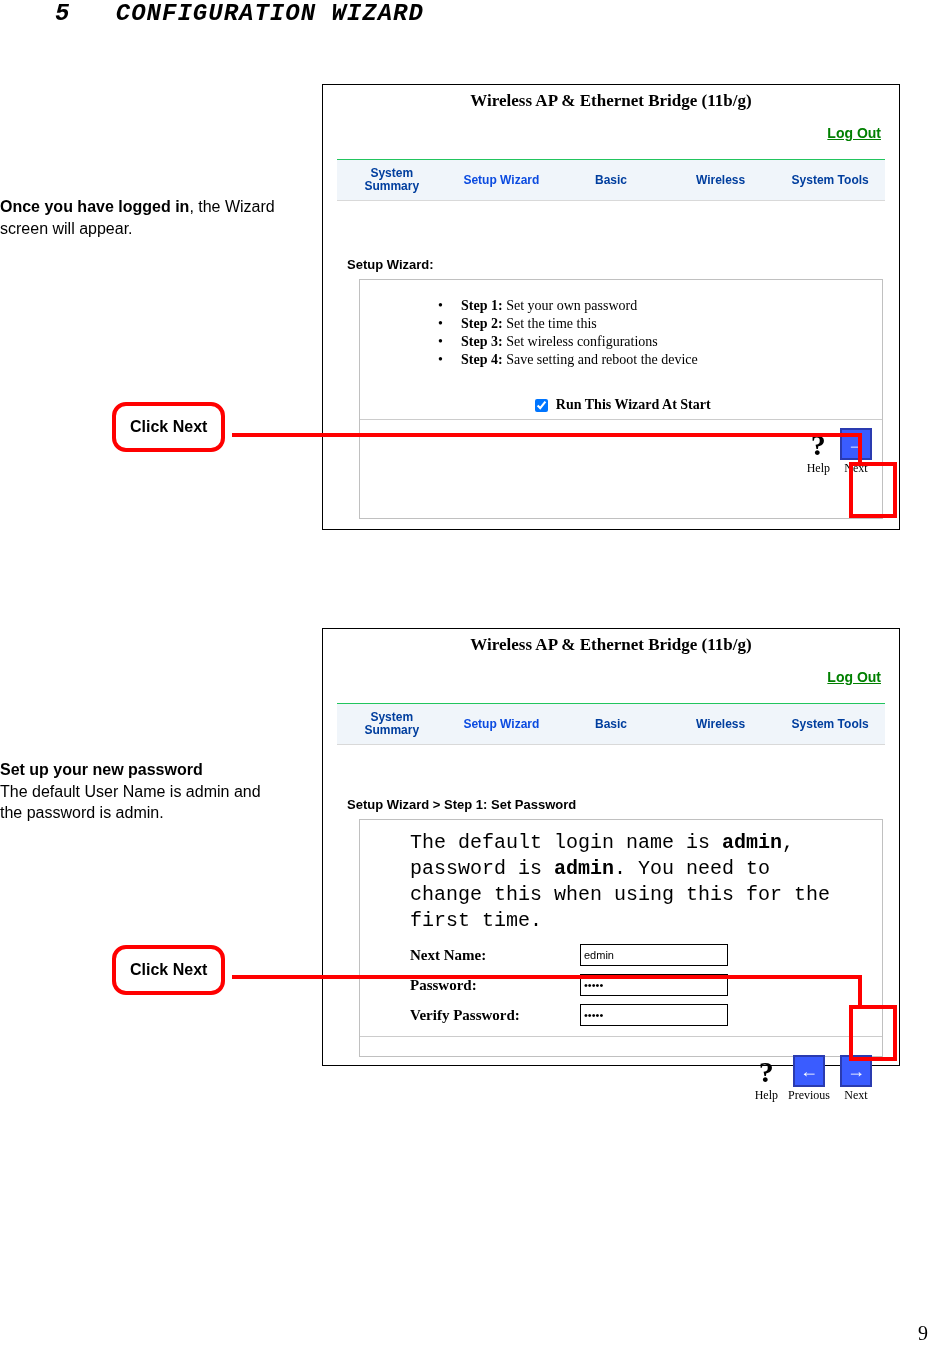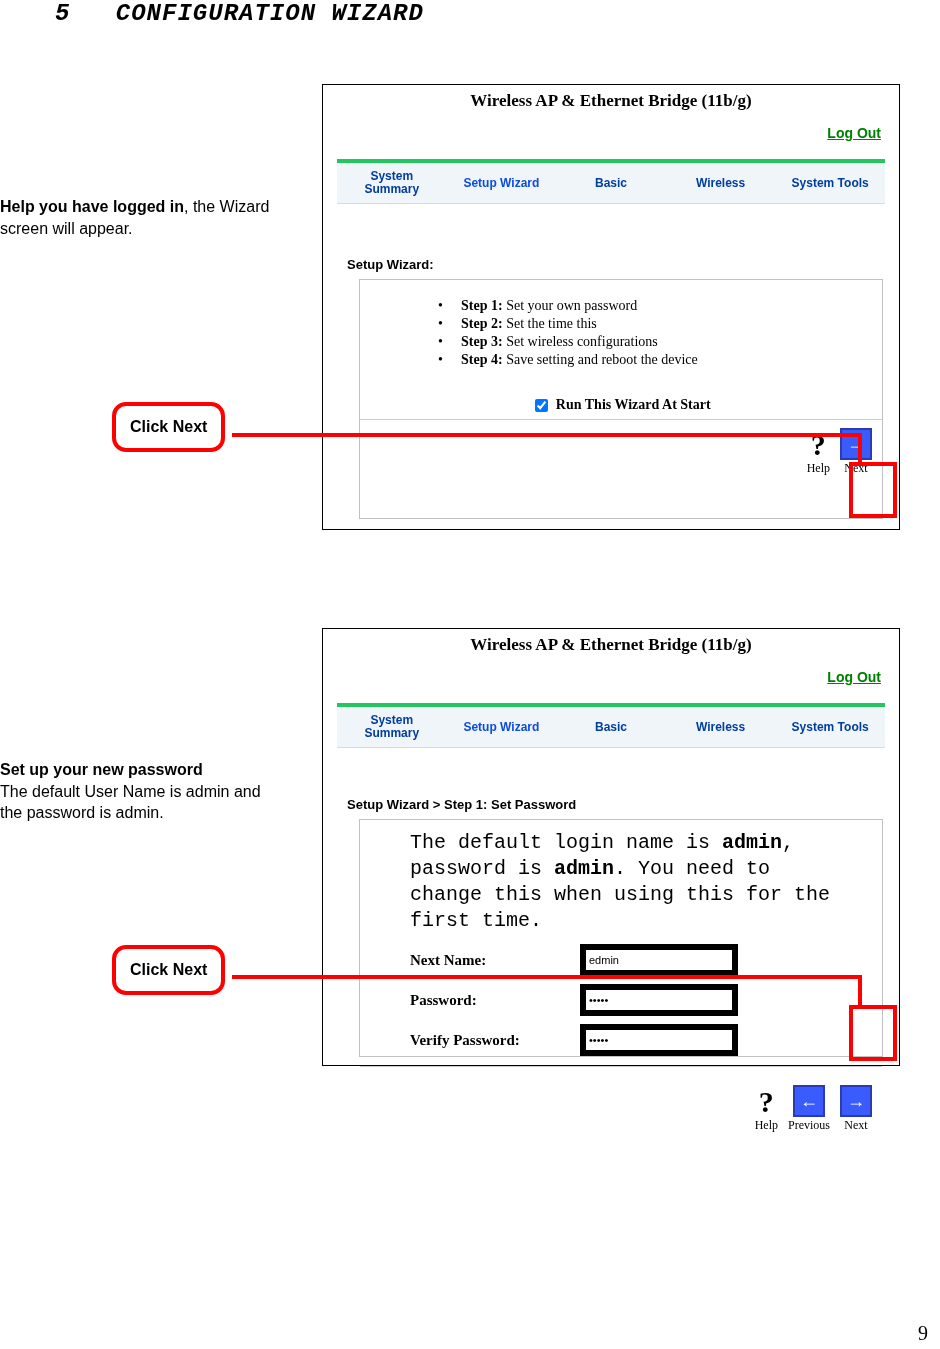--- a/index.html
+++ b/index.html
@@ -78,21 +78,21 @@
   }
   .tabs {
     position: absolute;
     left: 14px;
     right: 14px;
     display: flex;
     height: 40px;
     align-items: center;
     justify-content: space-around;
     background: #f0f5fa;
-    border-top: 4px solid #22c55e;
+    border-top: 1px solid #22c55e;
     border-bottom: 1px solid #d9d9d9;
   }
   .tabs .tab {
     color: #003e9e;
     font-weight: bold;
     font-size: 12px;
     text-align: center;
     flex: 1;
     cursor: pointer;
   }
@@ -182,40 +182,40 @@
     padding: 4px 0 4px 50px;
     font-family: "Times New Roman", serif;
     font-size: 15px;
   }
   .form-row .lbl { width: 170px; font-weight: bold; }
   .form-row input {
     width: 140px;
     height: 18px;
     font-size: 11px;
     padding: 1px 3px;
-    border: 6px solid #000000;
+    border: 1px solid #000000;
   }
   .page-number {
     position: absolute;
     right: 12px;
     bottom: 4px;
     font-family: "Times New Roman", serif;
     font-size: 20px;
   }
 </style>
 </head>
 <body>
 
 <div class="page-title">
   <span class="num">5</span>
   <span>CONFIGURATION WIZARD</span>
 </div>
 
 <div class="caption" style="top:196px; left:0px;">
-  <span class="bold">Help you have logged in</span><span>, the Wizard screen will appear.</span>
+  <span class="bold">Once you have logged in</span><span>, the Wizard screen will appear.</span>
 </div>
 
 <div class="callout" style="top:402px; left:112px;">
   <span>Click Next</span>
 </div>
 <div class="redline-h" style="top:433px; left:232px; width:626px;"></div>
 <div class="redline-v" style="top:433px; left:858px; height:30px;"></div>
 <div class="redbox" style="top:462px; left:849px; width:40px; height:48px;"></div>
 
 <div class="shot" style="top:84px; left:322px; width:576px; height:444px;">

